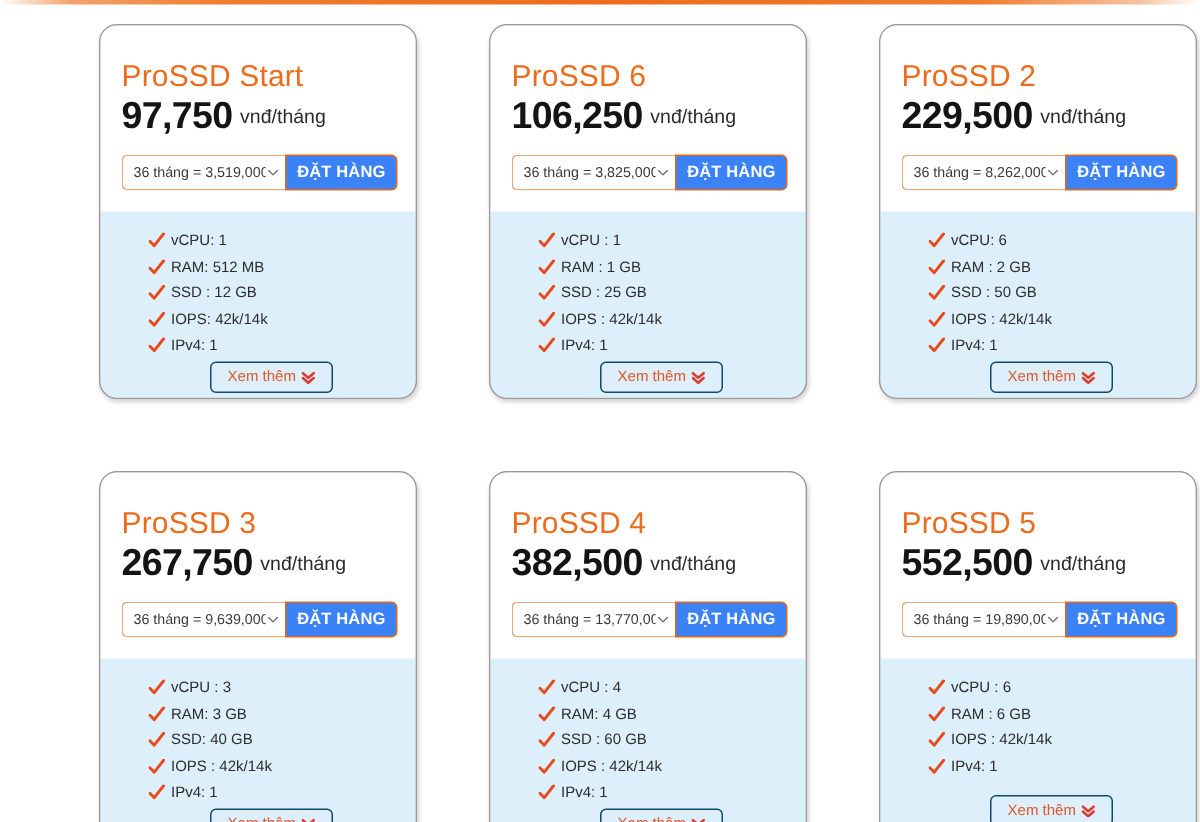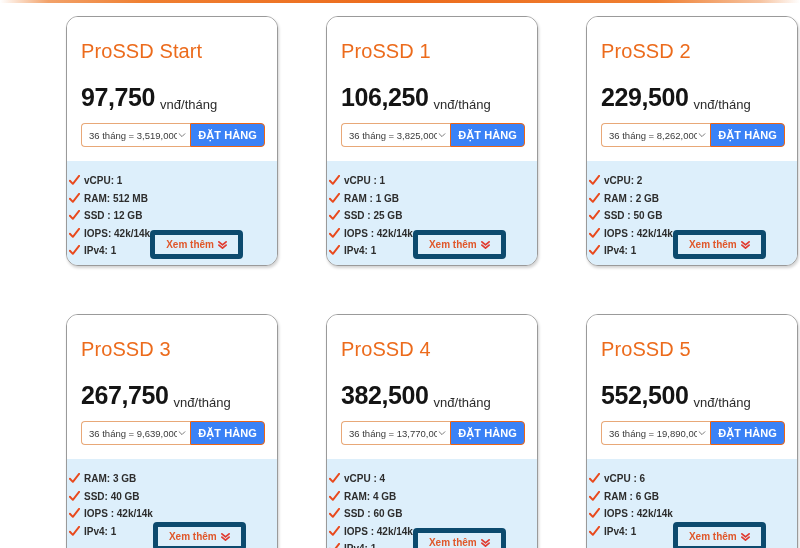--- a/index.html
+++ b/index.html
@@ -52,24 +52,24 @@
   .plan-name {
     color: #ec6b1c;
     font-size: 20px;
     font-weight: normal;
     line-height: 24px;
     letter-spacing: 0.1px;
     white-space: nowrap;
   }
 
   .price-line {
-    margin-top: 20px;
+    margin-top: 0;
     white-space: nowrap;
     display: flex;
-    align-items: flex-end;
+    align-items: center;
   }
 
   .price-amount {
     font-size: 25px;
     font-weight: bold;
     color: #141414;
     letter-spacing: -0.4px;
   }
 
   .price-unit {
@@ -137,23 +137,23 @@
     align-items: center;
     justify-content: center;
     white-space: nowrap;
     cursor: pointer;
     letter-spacing: 0.1px;
   }
 
   .card-features {
     flex: 1 1 auto;
     background: #ddeffb;
-    padding: 12px 14px 10px 2px;
-    display: flex;
-    font-weight: bold;
+    padding: 12px 14px 10px 32px;
+    display: flex;
+    flex-direction: column;
   }
 
   .feature-list { list-style: none; }
 
   .feature-item {
     display: flex;
     align-items: center;
     font-size: 10px;
     color: #2d2d2d;
     line-height: 15px;
@@ -171,21 +171,21 @@
   .check-icon svg { display: block; }
 
   .more-wrap {
     margin-top: auto;
     display: flex;
     justify-content: center;
     padding-bottom: 2px;
   }
 
   .more-button {
-    border: 5px solid #0c4a6e;
+    border: 1px solid #0c4a6e;
     border-radius: 4px;
     background: transparent;
     color: #e0572a;
     font-size: 10px;
     font-family: "Liberation Sans", sans-serif;
     padding: 4px 11px 4px 11px;
     display: inline-flex;
     align-items: center;
     gap: 4px;
     cursor: pointer;
@@ -275,21 +275,21 @@
                 <path d="M1 2 L5 5.4 L9 2" fill="none" stroke="#e03a2f" stroke-width="1.9" stroke-linecap="round" stroke-linejoin="round"></path>
                 <path d="M1 5.6 L5 9 L9 5.6" fill="none" stroke="#e03a2f" stroke-width="1.9" stroke-linecap="round" stroke-linejoin="round"></path>
               </svg>
             </span>
           </div>
         </div>
       </div>
     </div>
     <div class="plan-card">
       <div class="card-head">
-        <div class="plan-name">ProSSD 1</div>
+        <div class="plan-name">ProSSD 6</div>
         <div class="price-line">
           <span class="price-amount">106,250</span>
           <span class="price-unit">vnđ/tháng</span>
         </div>
         <div class="order-row">
           <div class="term-select">
             <span class="term-text">36 tháng = 3,825,000 đ</span>
             <span class="select-caret">
               <svg viewBox="0 0 10 10" xmlns="http://www.w3.org/2000/svg">
                 <path d="M1.4 3.4 L5 7 L8.6 3.4" fill="none" stroke="#6a6a6a" stroke-width="1.1" stroke-linecap="round" stroke-linejoin="round"></path>
@@ -375,21 +375,21 @@
         </div>
       </div>
       <div class="card-features">
         <ul class="feature-list">
           <li class="feature-item">
             <span class="check-icon">
               <svg viewBox="0 0 12 12" xmlns="http://www.w3.org/2000/svg">
                 <path d="M1 6.3 L4.2 9.6 L11 0.9" fill="none" stroke="#e8491d" stroke-width="2.1" stroke-linecap="round" stroke-linejoin="round"></path>
               </svg>
             </span>
-            <span>vCPU: 2</span>
+            <span>vCPU: 6</span>
           </li>
           <li class="feature-item">
             <span class="check-icon">
               <svg viewBox="0 0 12 12" xmlns="http://www.w3.org/2000/svg">
                 <path d="M1 6.3 L4.2 9.6 L11 0.9" fill="none" stroke="#e8491d" stroke-width="2.1" stroke-linecap="round" stroke-linejoin="round"></path>
               </svg>
             </span>
             <span>RAM : 2 GB</span>
           </li>
           <li class="feature-item">
@@ -450,20 +450,28 @@
         </div>
       </div>
       <div class="card-features">
         <ul class="feature-list">
           <li class="feature-item">
             <span class="check-icon">
               <svg viewBox="0 0 12 12" xmlns="http://www.w3.org/2000/svg">
                 <path d="M1 6.3 L4.2 9.6 L11 0.9" fill="none" stroke="#e8491d" stroke-width="2.1" stroke-linecap="round" stroke-linejoin="round"></path>
               </svg>
             </span>
+            <span>vCPU : 3</span>
+          </li>
+          <li class="feature-item">
+            <span class="check-icon">
+              <svg viewBox="0 0 12 12" xmlns="http://www.w3.org/2000/svg">
+                <path d="M1 6.3 L4.2 9.6 L11 0.9" fill="none" stroke="#e8491d" stroke-width="2.1" stroke-linecap="round" stroke-linejoin="round"></path>
+              </svg>
+            </span>
             <span>RAM: 3 GB</span>
           </li>
           <li class="feature-item">
             <span class="check-icon">
               <svg viewBox="0 0 12 12" xmlns="http://www.w3.org/2000/svg">
                 <path d="M1 6.3 L4.2 9.6 L11 0.9" fill="none" stroke="#e8491d" stroke-width="2.1" stroke-linecap="round" stroke-linejoin="round"></path>
               </svg>
             </span>
             <span>SSD: 40 GB</span>
           </li>

